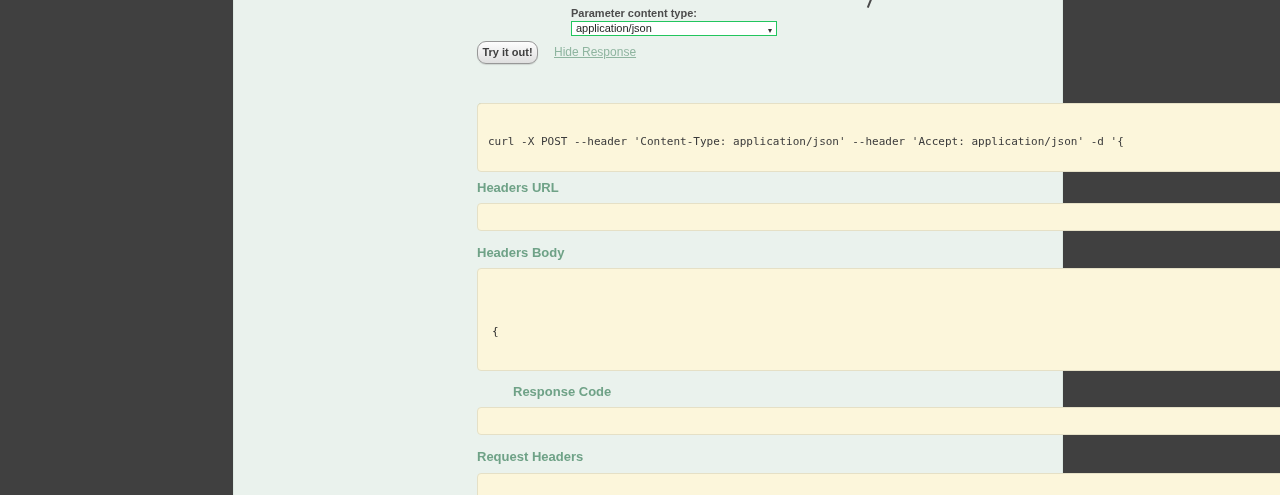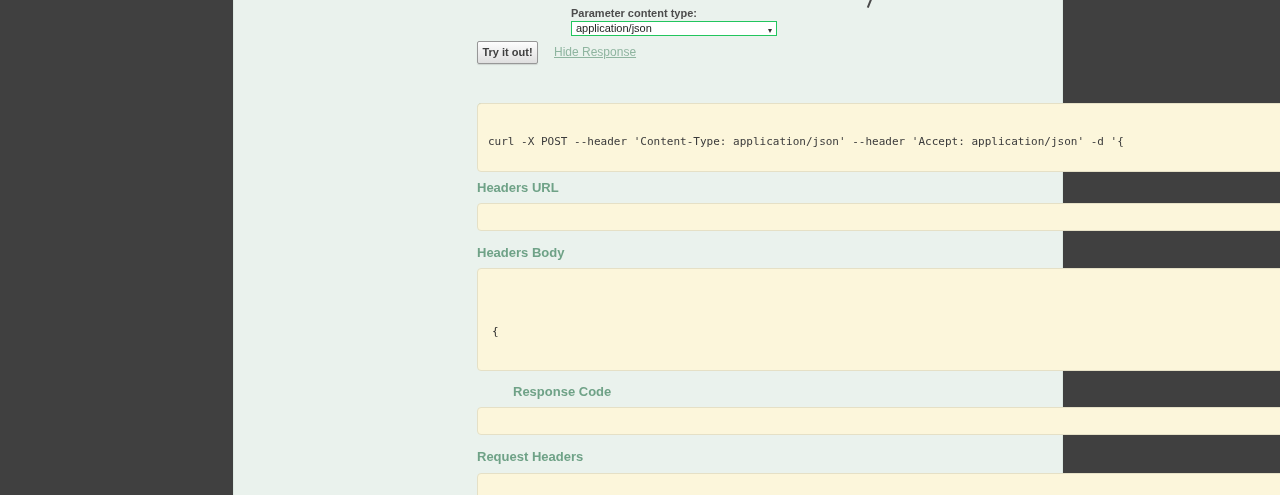--- a/index.html
+++ b/index.html
@@ -28,21 +28,21 @@
     background:#ffffff; border:1px solid #22c55e;
     font-size:11px; color:#222; line-height:13px; padding-left:4px;
     cursor:default;
   }
   .select-box .arrow {
     position:absolute; right:4px; top:2px; font-size:8px; color:#333;
   }
   .try-btn {
     position:absolute; left:243px; top:41px; width:61px; height:23px;
     background:linear-gradient(#fdfdfd,#dfdfdf);
-    border:1px solid #979797; border-radius:2px;
+    border:1px solid #979797; border-radius:9px;
     font-size:11px; font-weight:bold; color:#3f3f3f;
     text-align:center; line-height:21px; cursor:pointer;
     box-shadow:0 1px 1px rgba(0,0,0,0.12);
   }
   .hide-link {
     position:absolute; left:320px; top:45px;
     font-size:12px; color:#8fb5a0; text-decoration:underline; cursor:pointer;
   }
   .sec-heading {
     position:absolute; left:243px;

